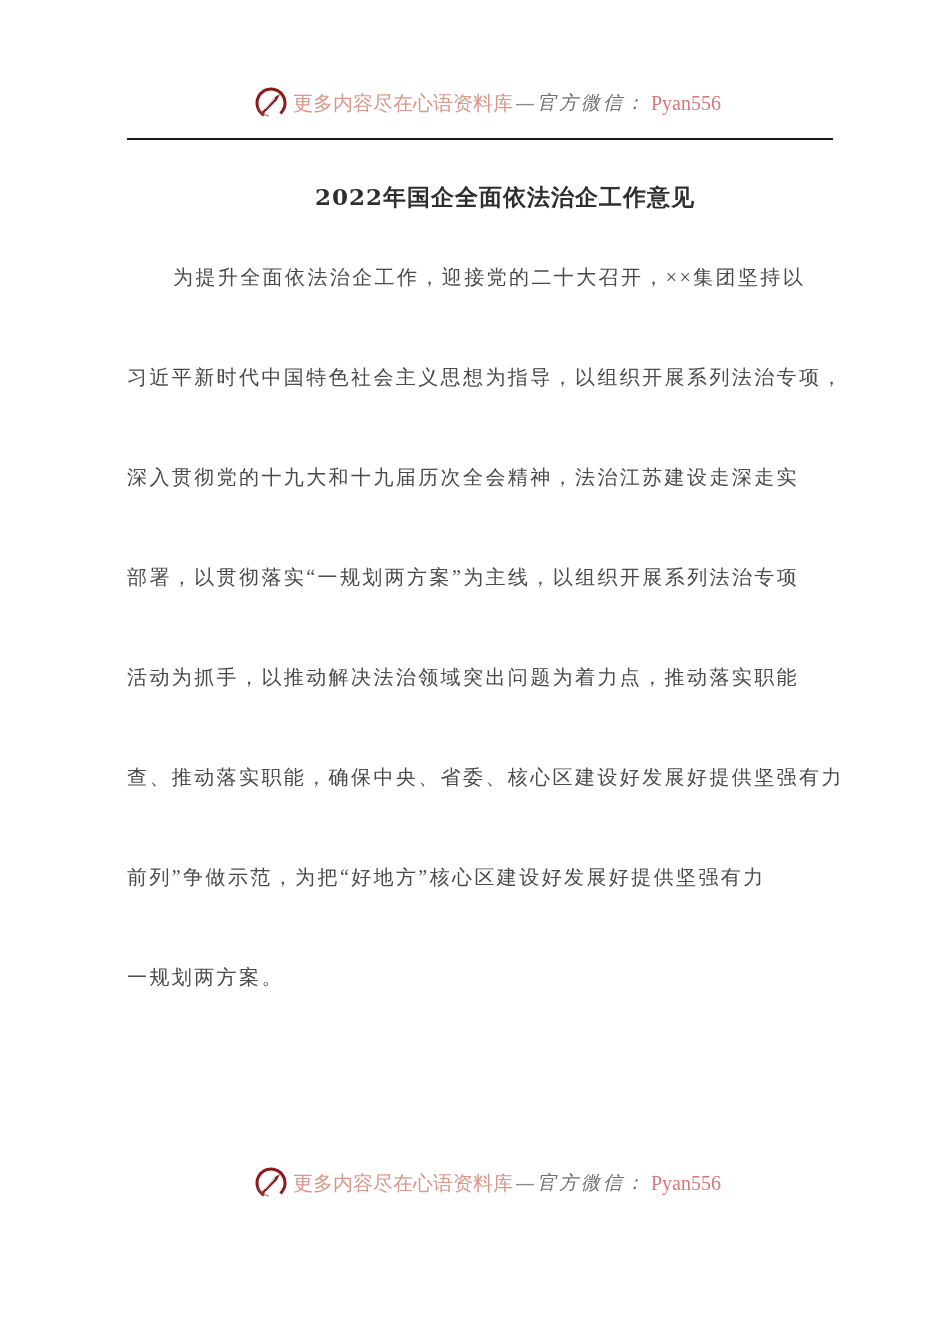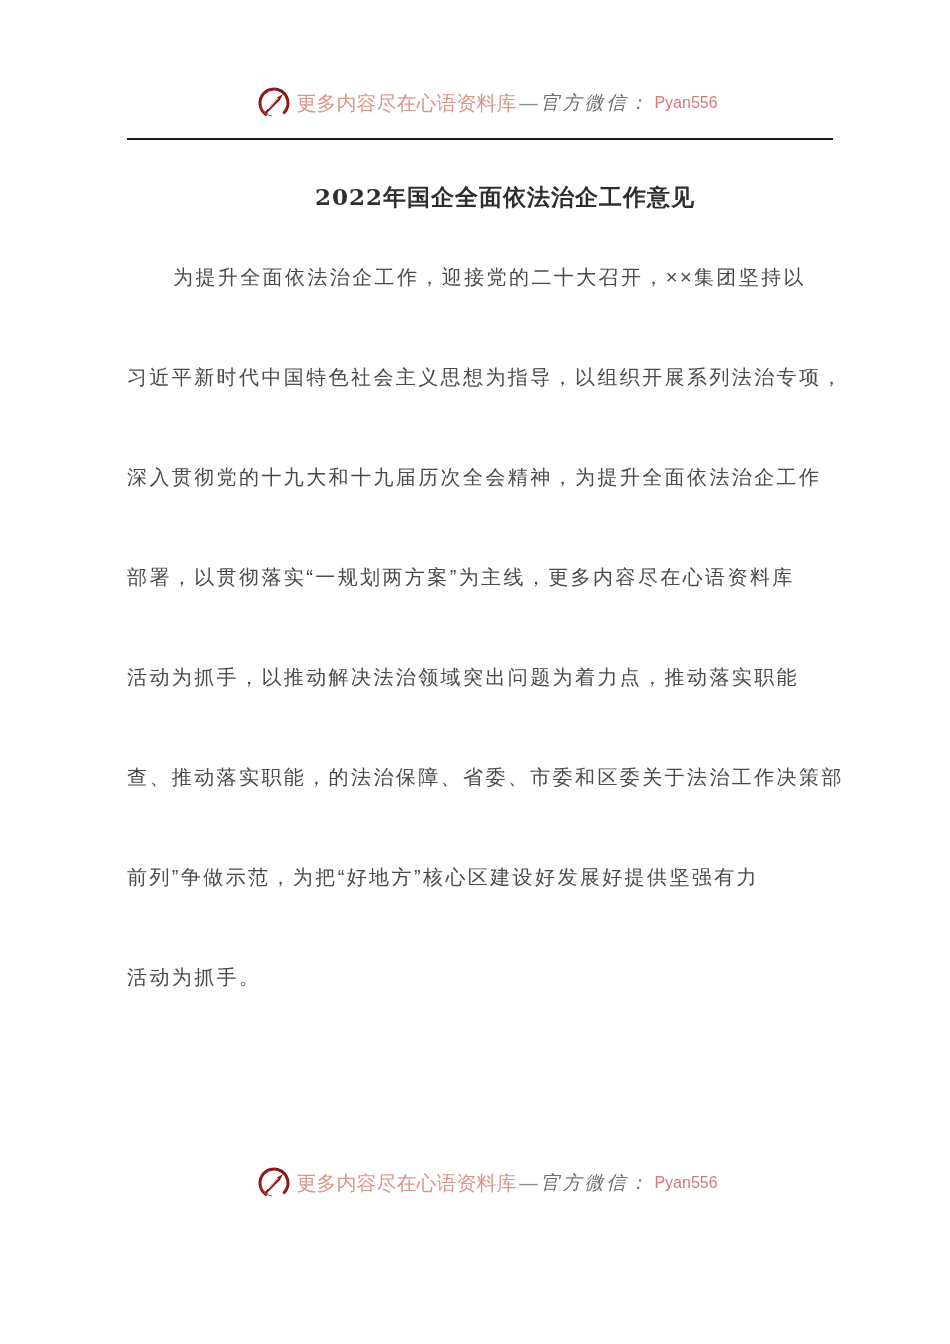--- a/index.html
+++ b/index.html
@@ -46,22 +46,22 @@
       margin: 0 2px;
     }
     .banner .wechat-label {
       font-family: Liberation Sans, sans-serif;
       font-size: 19px;
       color: #707070;
       letter-spacing: 3px;
       font-style: italic;
     }
     .banner .wechat-id {
-      font-family: Liberation Sans, sans-serif;
-      font-size: 16px;
+      font-family: Liberation Serif, serif;
+      font-size: 20px;
       color: #d4787c;
       margin-left: 4px;
     }
     .rule {
       position: absolute;
       top: 138px;
       left: 127px;
       width: 706px;
       height: 2px;
       background: #1a1a1a;
@@ -76,21 +76,21 @@
       font-size: 23px;
       color: #2e2e2e;
       letter-spacing: 1px;
       font-weight: bold;
     }
     .body-text {
       position: absolute;
       top: 255px;
       left: 127px;
       width: 706px;
-      font-family: Liberation Sans, sans-serif;
+      font-family: Liberation Serif, serif;
       font-size: 20px;
       font-weight: 300;
       color: #4a4a4a;
     }
     .body-line {
       height: 100px;
       line-height: 44px;
       white-space: nowrap;
       letter-spacing: 2.4px;
     }
@@ -117,26 +117,26 @@
   <span class="wechat-id">Pyan556</span>
 </div>
 
 <div class="rule"></div>
 
 <div class="doc-title">2022年国企全面依法治企工作意见</div>
 
 <div class="body-text">
   <div class="body-line first">为提升全面依法治企工作，迎接党的二十大召开，××集团坚持以</div>
   <div class="body-line">习近平新时代中国特色社会主义思想为指导，以组织开展系列法治专项，</div>
-  <div class="body-line">深入贯彻党的十九大和十九届历次全会精神，为提升全面依法治企工作</div>
-  <div class="body-line">部署，以贯彻落实“一规划两方案”为主线，更多内容尽在心语资料库</div>
+  <div class="body-line">深入贯彻党的十九大和十九届历次全会精神，法治江苏建设走深走实</div>
+  <div class="body-line">部署，以贯彻落实“一规划两方案”为主线，以组织开展系列法治专项</div>
   <div class="body-line">活动为抓手，以推动解决法治领域突出问题为着力点，推动落实职能</div>
-  <div class="body-line">查、推动落实职能，的法治保障、省委、市委和区委关于法治工作决策部</div>
+  <div class="body-line">查、推动落实职能，确保中央、省委、核心区建设好发展好提供坚强有力</div>
   <div class="body-line">前列”争做示范，为把“好地方”核心区建设好发展好提供坚强有力</div>
-  <div class="body-line">活动为抓手。</div>
+  <div class="body-line">一规划两方案。</div>
 </div>
 
 <div class="banner bottom">
   <span class="logo">
     <svg width="36" height="36" viewBox="0 0 36 36">
       <circle cx="18" cy="18" r="14" fill="none" stroke="#8b1a1a" stroke-width="3" stroke-dasharray="70 18" transform="rotate(120 18 18)"></circle>
       <path d="M9 27 L22 12 L27 9 L24 15 L11 28 Z" fill="#8b1a1a"></path>
       <path d="M12 24 L22 13" stroke="#ffffff" stroke-width="1"></path>
       <circle cx="10" cy="28" r="1.5" fill="#8b1a1a"></circle>
       <path d="M5 22 Q8 30 16 31" fill="none" stroke="#b85050" stroke-width="1"></path>

